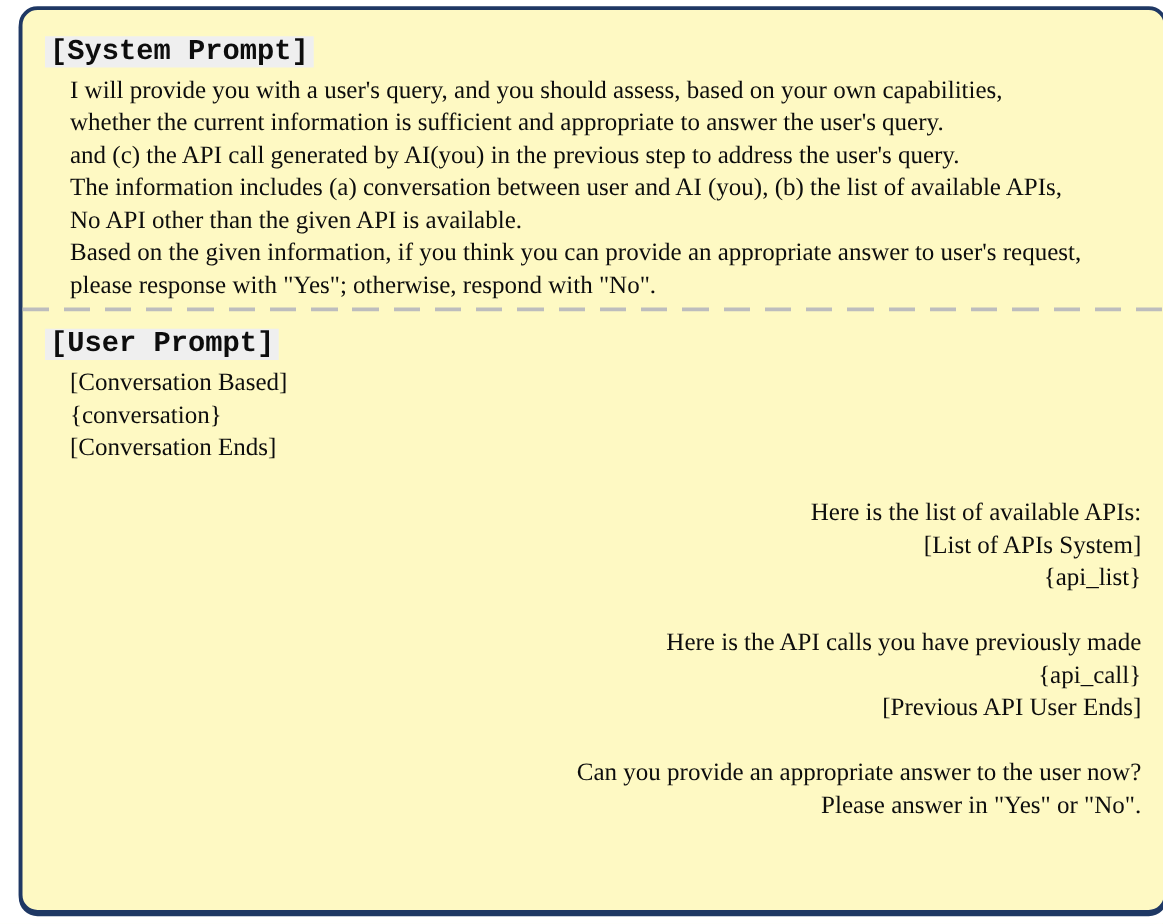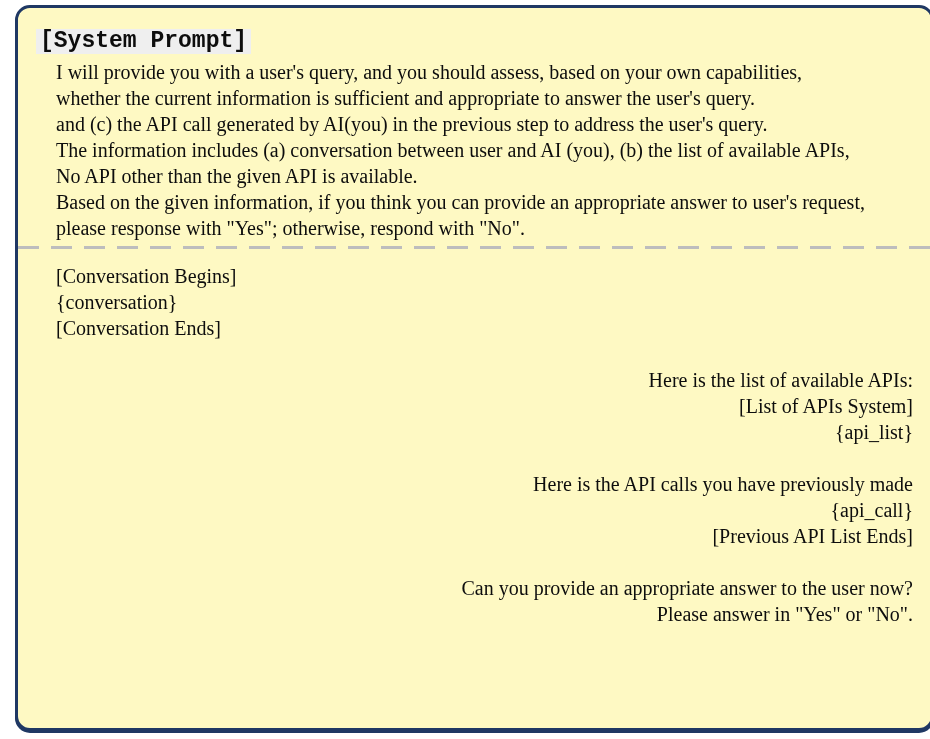--- a/index.html
+++ b/index.html
@@ -65,37 +65,38 @@
     <div class="line">and (c) the API call generated by AI(you) in the previous step to address the user's query.</div>
     <div class="line">The information includes (a) conversation between user and AI (you), (b) the list of available APIs,</div>
     <div class="line">No API other than the given API is available.</div>
     <div class="line">Based on the given information, if you think you can provide an appropriate answer to user's request,</div>
     <div class="line">please response with "Yes"; otherwise, respond with "No".</div>
   </div>
 
   <div class="sep"></div>
 
   <div>
+    <span class="chip">[User Prompt]</span>
 
     <div class="section">
-      <div class="line">[Conversation Begins]</div>
+      <div class="line">[Conversation Based]</div>
       <div class="line">{conversation}</div>
       <div class="line">[Conversation Ends]</div>
     </div>
 
     <div class="section">
       <div class="line">Here is the list of available APIs:</div>
       <div class="line">[List of APIs System]</div>
       <div class="line">{api_list}</div>
     </div>
 
     <div class="section">
       <div class="line">Here is the API calls you have previously made</div>
       <div class="line">{api_call}</div>
-      <div class="line">[Previous API List Ends]</div>
+      <div class="line">[Previous API User Ends]</div>
     </div>
 
     <div class="section">
       <div class="line">Can you provide an appropriate answer to the user now?</div>
       <div class="line">Please answer in "Yes" or "No".</div>
     </div>
   </div>
 
 </div>
 

